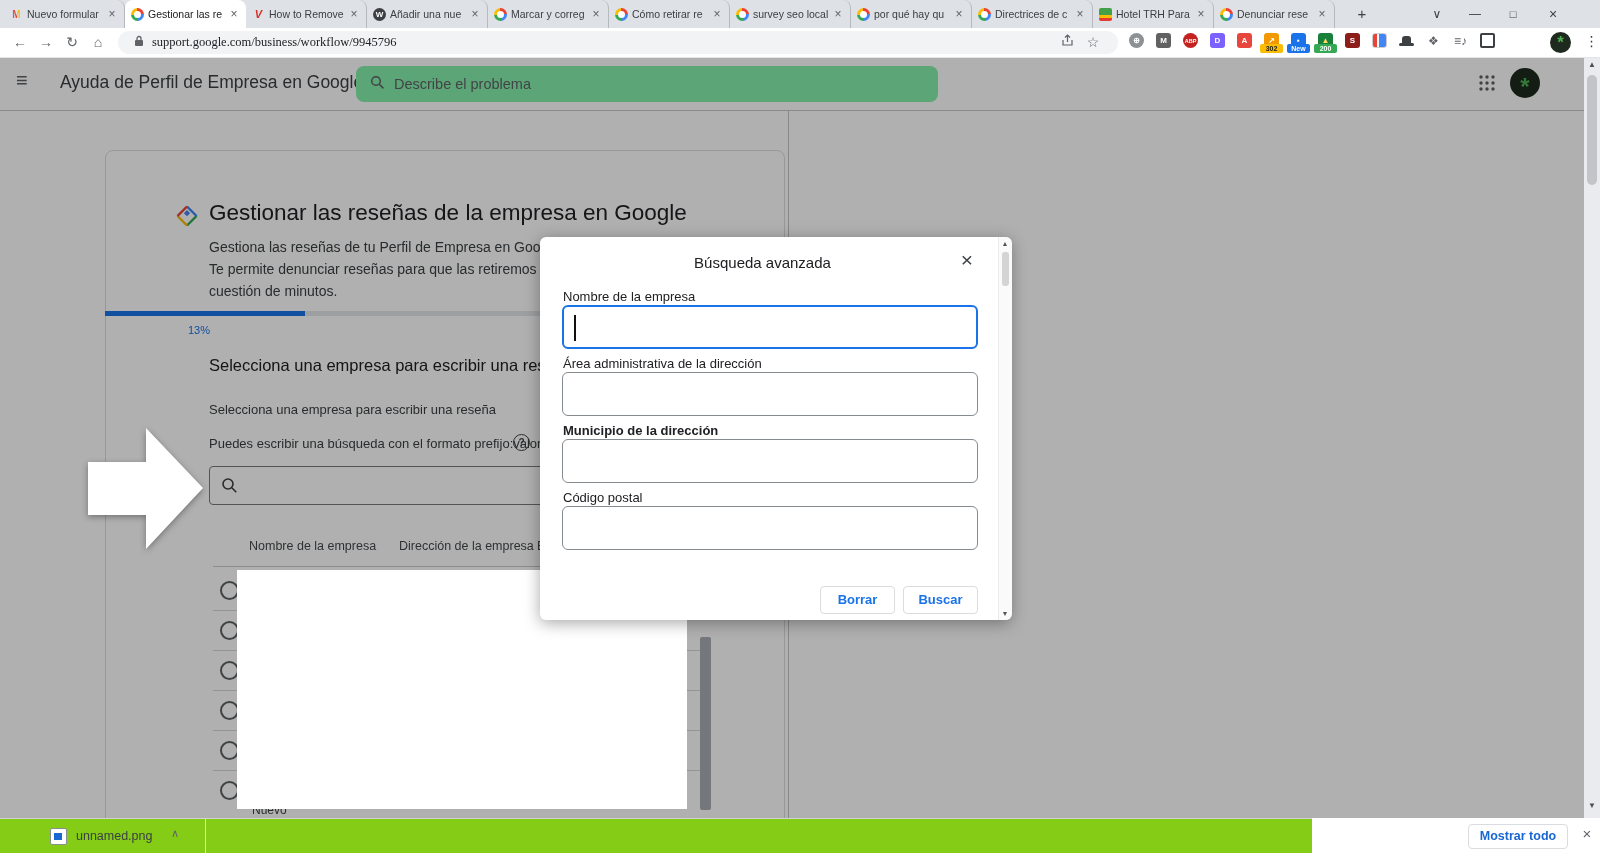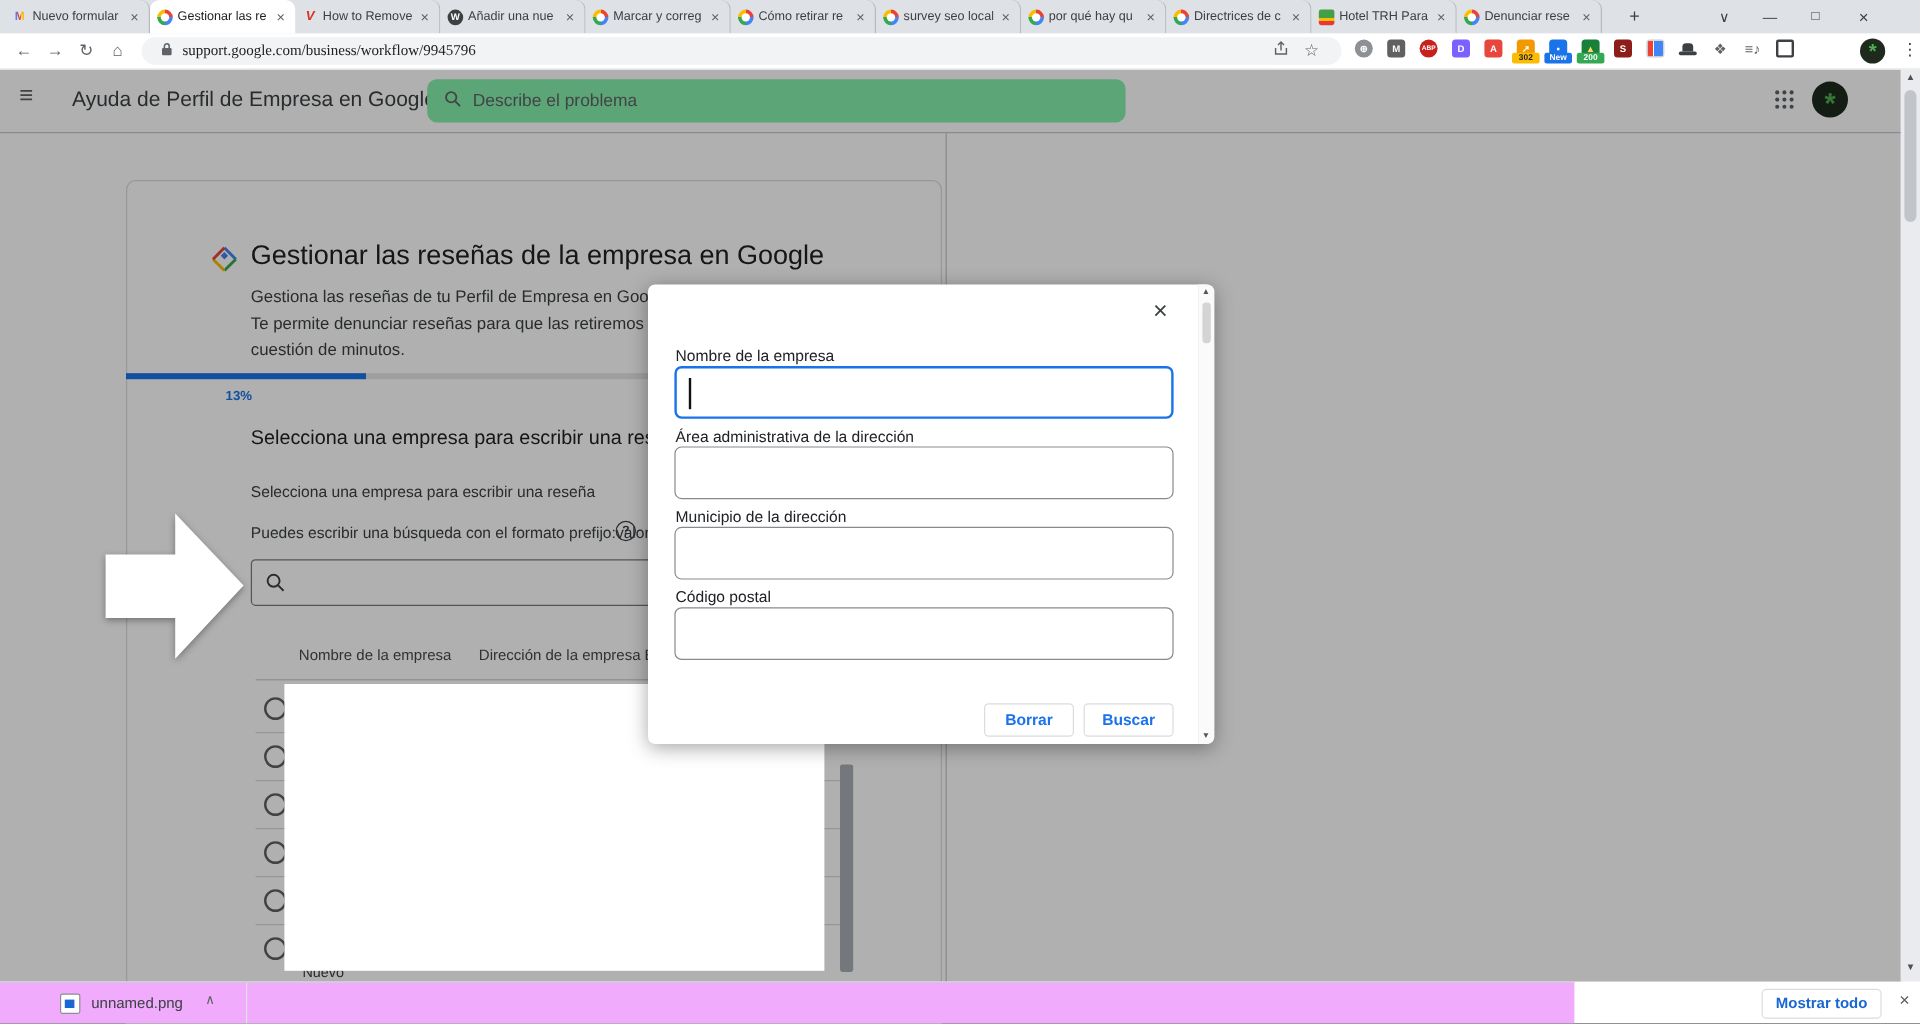--- a/index.html
+++ b/index.html
@@ -55,21 +55,21 @@
   .hsearch .ph{position:absolute;left:38px;top:0;line-height:36px;font-size:14.5px;color:#5f6368;}
   .hdr-divider{position:absolute;left:0;top:53px;width:1600px;height:1px;background:#c6c8cb;}
   .vdivider{position:absolute;left:788px;top:54px;width:1px;height:707px;background:#c4c6c9;}
 
   .card{position:absolute;left:105px;top:93px;width:680px;height:725px;box-sizing:border-box;
         border:1px solid #dadce0;border-radius:8px;background:#fff;}
   .h1{position:absolute;left:209px;top:143px;font-size:22.5px;color:#202124;white-space:nowrap;}
   .desc{position:absolute;left:209px;font-size:14px;color:#3c4043;white-space:nowrap;}
   .ptrack{position:absolute;left:105px;top:254px;width:680px;height:5px;background:#e4e6ea;}
   .pfill{position:absolute;left:105px;top:254px;width:200px;height:5px;background:#1a73e8;}
-  .plabel{position:absolute;left:188px;top:267px;font-size:11px;font-weight:bold;color:#1a73e8;}
+  .plabel{position:absolute;left:188px;top:267px;font-size:11px;font-weight:normal;color:#1a73e8;}
   .h2{position:absolute;left:209px;top:299px;font-size:16.5px;font-weight:500;color:#202124;white-space:nowrap;}
   .sub{position:absolute;left:209px;top:345px;font-size:13px;color:#3c4043;white-space:nowrap;}
   .hint{position:absolute;left:209px;top:379px;font-size:13px;color:#3c4043;white-space:nowrap;}
   .helpcirc{position:absolute;left:513px;top:377px;width:15px;height:15px;border:1.5px solid #3c4043;border-radius:50%;
         text-align:center;line-height:15px;font-size:10px;font-weight:bold;color:#3c4043;}
   .bizsearch{position:absolute;left:209px;top:409px;width:474px;height:39px;box-sizing:border-box;
         border:1px solid #777b80;border-radius:4px;background:#fff;}
   .colhdr{position:absolute;top:482px;font-size:12.5px;color:#45494d;white-space:nowrap;}
   .colline{position:absolute;left:213px;top:509px;width:487px;height:1px;background:#c9cbce;}
   .rows{position:absolute;left:213px;top:513px;width:498px;height:246px;}
@@ -101,21 +101,21 @@
         border-radius:0 6px 6px 0;}
   .mscroll .sarr{position:absolute;left:0;width:12px;text-align:center;font-size:7px;color:#555;}
   .mthumb{position:absolute;left:3px;top:15px;width:7px;height:34px;background:#d4d4d4;border-radius:3px;}
 
   
   .pgscroll{position:absolute;left:1584px;top:57px;width:16px;height:761px;background:#e9ebee;z-index:6;}
   .pgscroll .sarr{position:absolute;left:0;width:16px;text-align:center;font-size:8px;color:#505050;}
   .pgthumb{position:absolute;left:3px;top:18px;width:10px;height:110px;background:#c1c4c9;border-radius:5px;}
 
   
-  .dlbar{position:absolute;left:0;top:818px;width:1312px;height:35px;background:#f0abfc;border-top:1px solid #cfd1d4;z-index:20;}
+  .dlbar{position:absolute;left:0;top:818px;width:1312px;height:35px;background:#84cc16;border-top:1px solid #cfd1d4;z-index:20;}
   .fileicon{position:absolute;left:50px;top:9px;width:15px;height:15px;border:1px solid #8a8f94;border-radius:2px;background:#fff;}
   .fileicon::after{content:"";position:absolute;left:3px;top:4px;width:8px;height:7px;background:#1967d2;}
   .fname{position:absolute;left:76px;top:10px;font-size:12.5px;color:#3c4043;}
   .dlchev{position:absolute;left:166px;top:8px;width:18px;text-align:center;font-size:11px;color:#5f6368;}
   .dldiv{position:absolute;left:205px;top:0;width:1px;height:35px;background:#e0e0e0;}
   .showall{position:absolute;left:1468px;top:5px;width:100px;height:25px;box-sizing:border-box;border:1px solid #dadce0;
         border-radius:4px;background:#fff;color:#1967d2;font-size:12.5px;font-weight:600;text-align:center;line-height:23px;}
   .dlclose{position:absolute;left:1578px;top:6px;width:18px;text-align:center;font-size:15px;color:#5f6368;}
 </style>
 </head>
@@ -356,29 +356,30 @@
 
     <div class="redaction"></div>
 
     <span class="arrow-annot">
       <svg width="131" height="140" viewBox="0 0 131 140">
         <polygon points="8,42 66,42 66,8 123,68 66,129 66,95 8,95" fill="#ffffff"></polygon>
       </svg>
     </span>
 
     <div class="modal">
+      <div class="mtitle">Búsqueda avanzada</div>
       <div class="mclose">×</div>
       <div id="fields-container">
           <div class="flabel" style="top: 52px;">Nombre de la empresa</div>
           <div class="finput focused" style="top: 68px;">
             <span class="caret"></span>
           </div>
           <div class="flabel" style="top: 119px;">Área administrativa de la dirección</div>
           <div class="finput" style="top: 135px;"></div>
-          <div class="flabel" style="top: 186px;">Municipio de la dirección</div>
+          <div class="flabel" style="top: 186px; font-weight: bold;">Municipio de la dirección</div>
           <div class="finput" style="top: 202px;"></div>
           <div class="flabel" style="top: 253px;">Código postal</div>
           <div class="finput" style="top: 269px;"></div>
         </div>
       <div class="mbtn" style="left:280px;text-align:center;">Borrar</div>
       <div class="mbtn" style="left:363px;">Buscar</div>
       <div class="mscroll">
         <div class="sarr" style="top:3px;">▲</div>
         <div class="mthumb"></div>
         <div class="sarr" style="bottom:3px;">▼</div>

